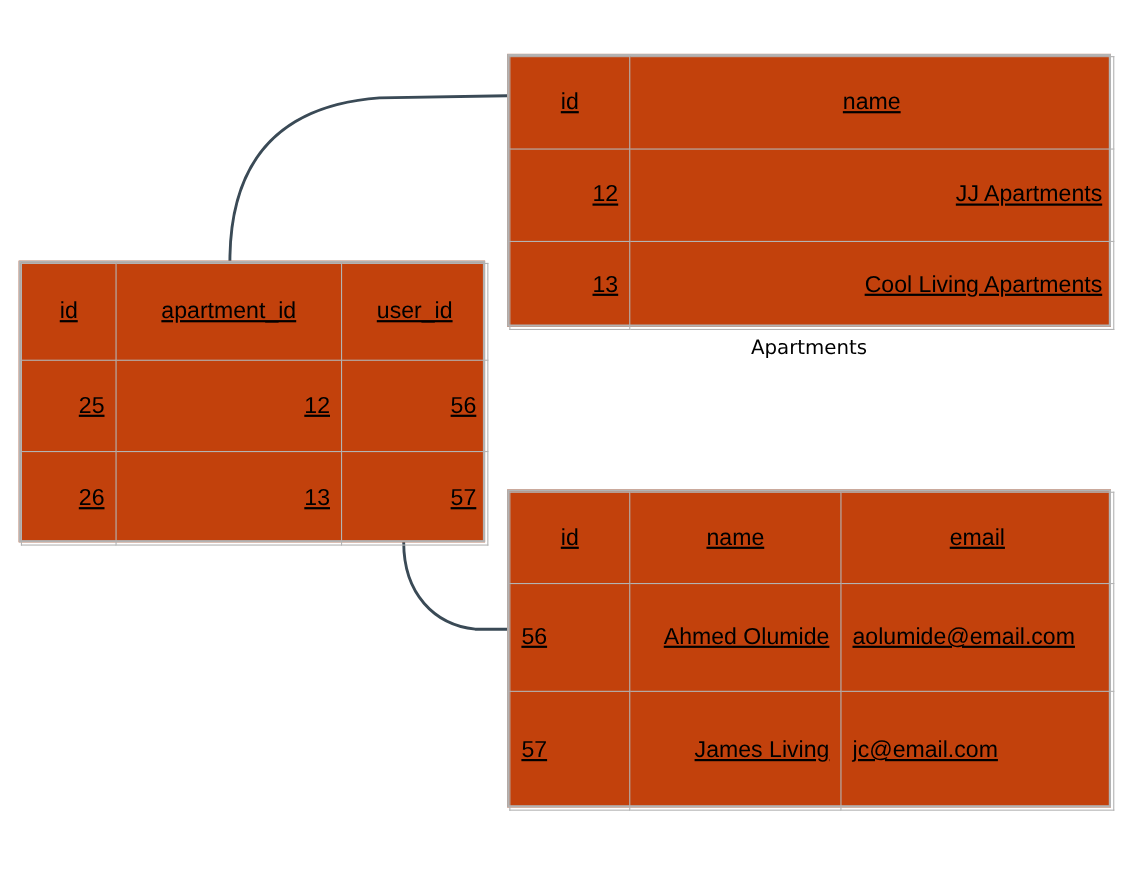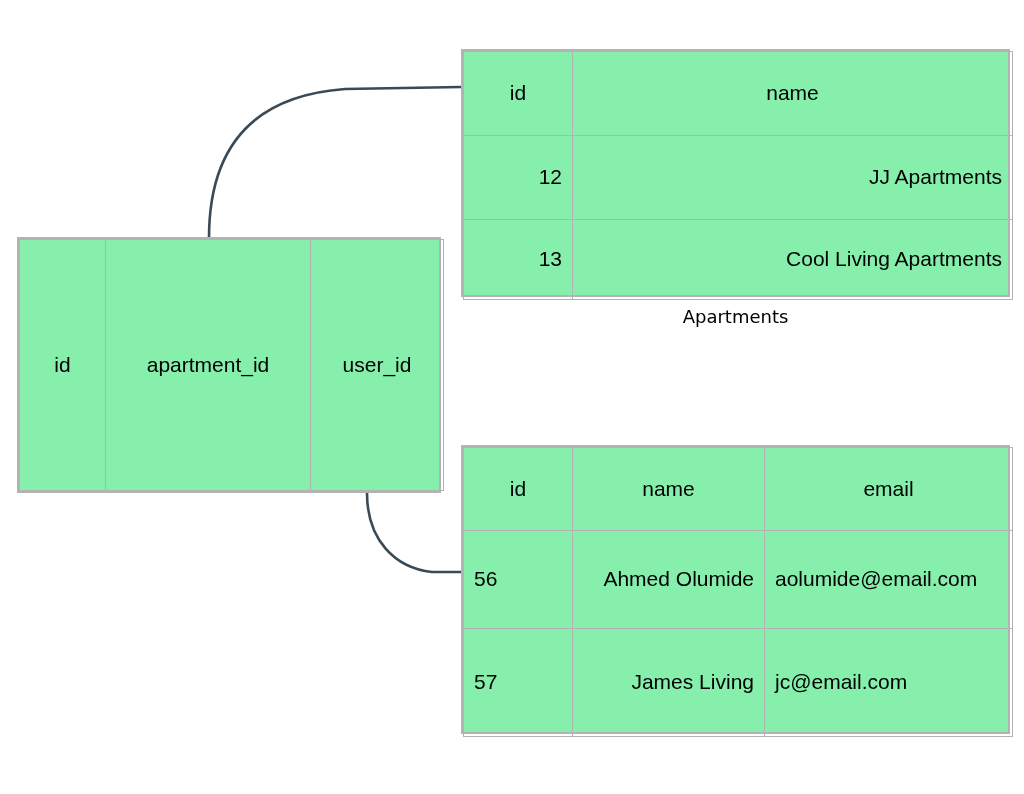--- a/index.html
+++ b/index.html
@@ -30,22 +30,23 @@
     width: 1024px;
     height: 794px;
     pointer-events: none;
   }
 
   
   .db-table {
     position: absolute;
     box-sizing: border-box;
     border: 2px solid #b3b3b3;
-    background: #86efac;
+    background: #c2410c;
     border-collapse: collapse;
+    text-decoration: underline;
   }
   .db-table table {
     border-collapse: collapse;
     width: 100%;
     height: 100%;
     table-layout: fixed;
   }
   .db-table td, .db-table th {
     border: 1px solid #b3b3b3;
     padding: 0 10px;
@@ -97,20 +98,30 @@
           <col style="width:86px">
           <col style="width:205px">
           <col style="width:133px">
         </colgroup>
       <tbody>
         <tr style="height:88px">
           <th class="cell-center">id</th>
           <th class="cell-center">apartment_id</th>
           <th class="cell-center">user_id</th>
         </tr>
+        <tr style="height:83px">
+          <td class="cell-center">25</td>
+          <td class="cell-center">12</td>
+          <td class="cell-center">56</td>
+        </tr>
+        <tr style="height:85px">
+          <td class="cell-center">26</td>
+          <td class="cell-center">13</td>
+          <td class="cell-center">57</td>
+        </tr>
       </tbody>
     </table>
   </div>
 
   <div class="db-table" id="tbl-apartments">
     <table>
       <colgroup>
           <col style="width:109px">
           <col style="width:440px">
         </colgroup>

